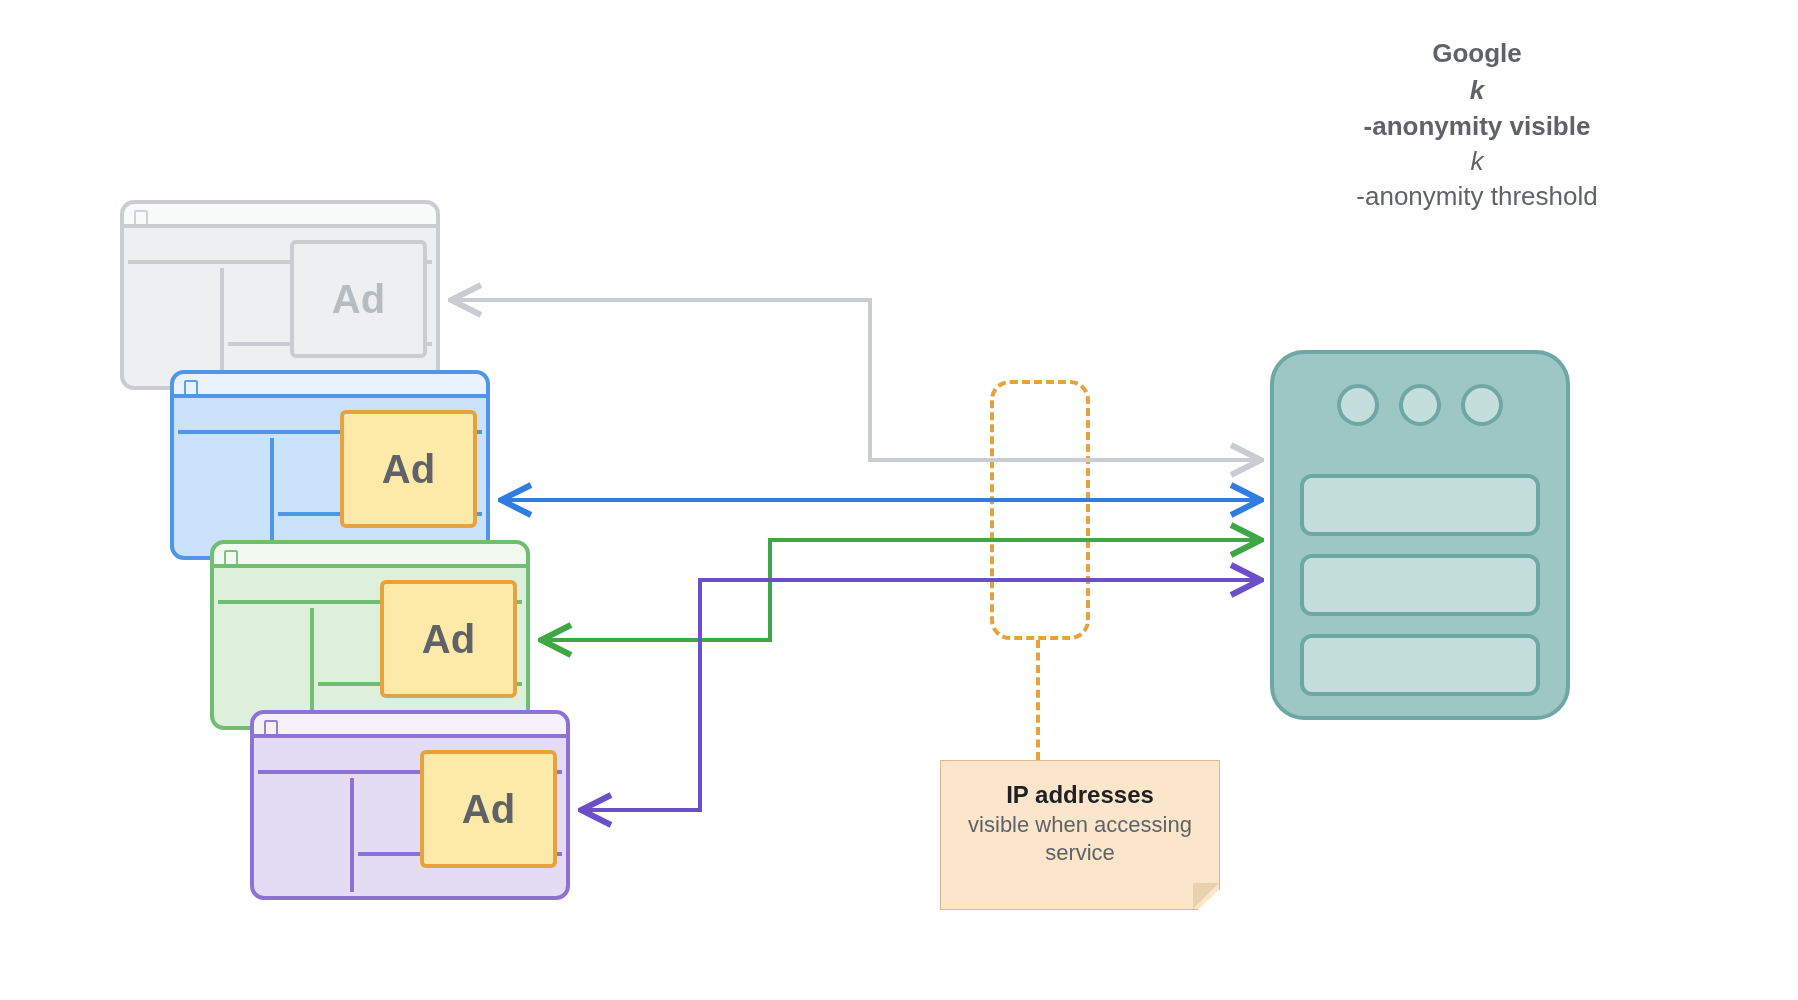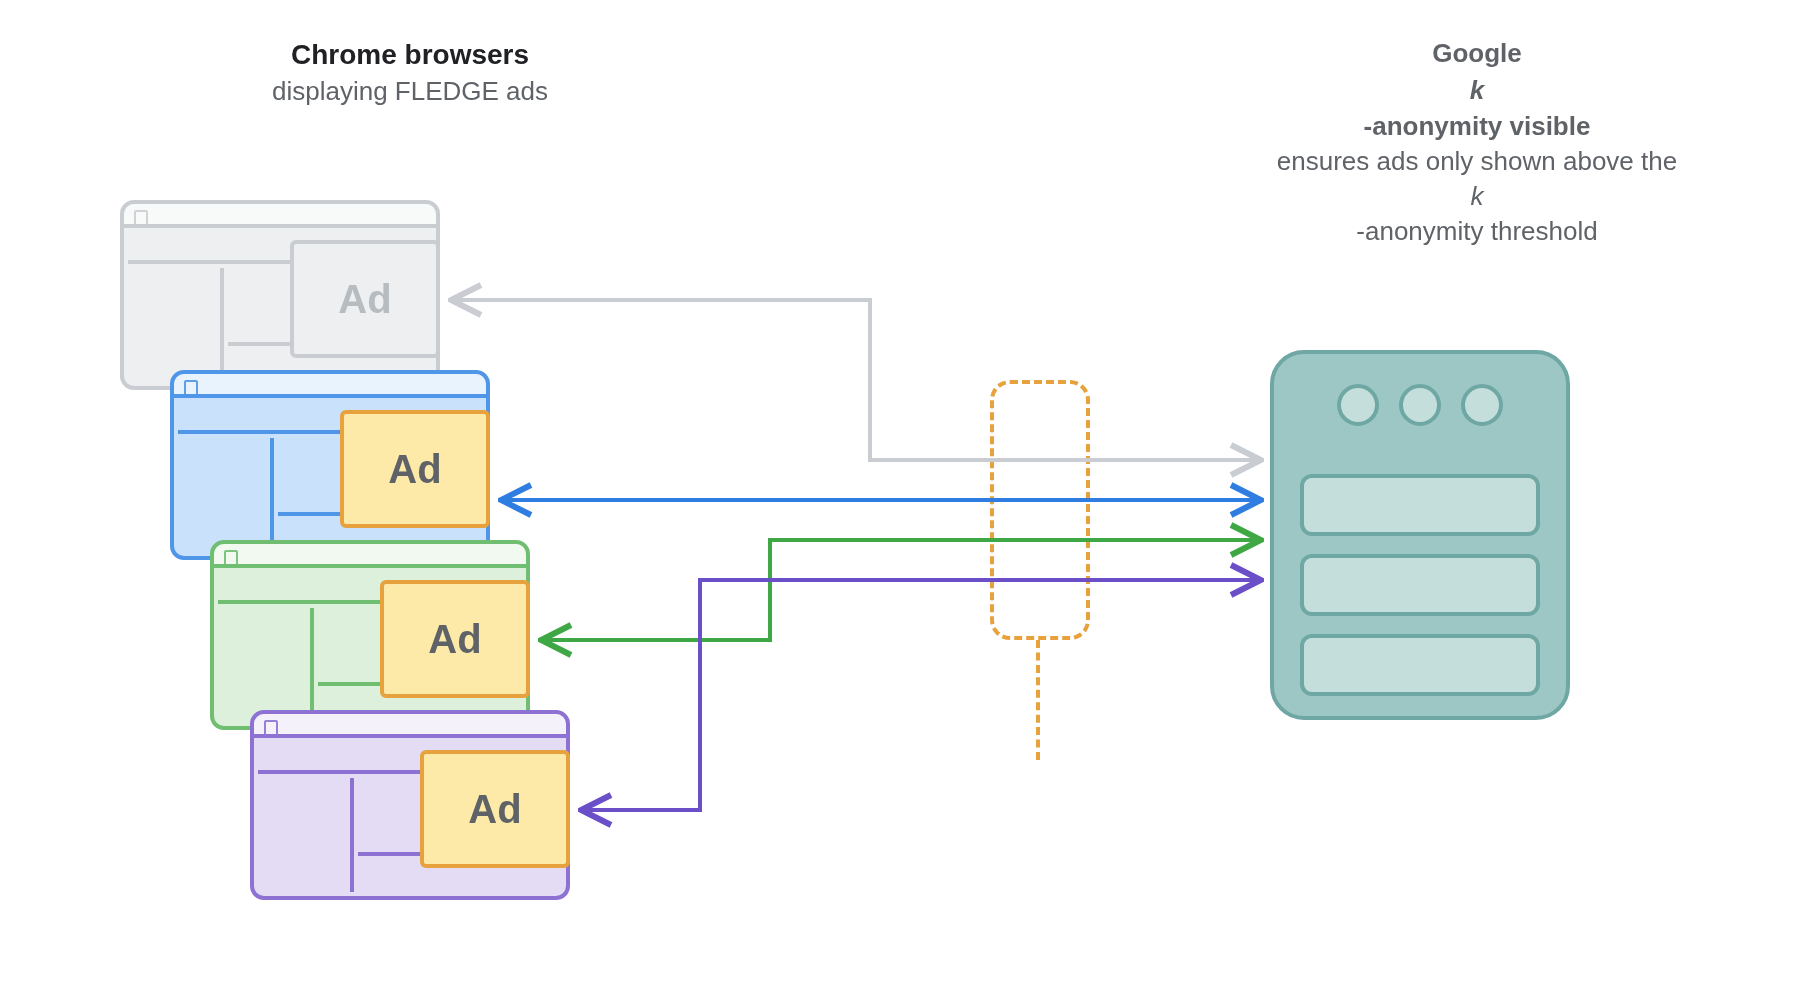--- a/index.html
+++ b/index.html
@@ -13,21 +13,21 @@
   #hdr-left{left:210px;top:36px;width:400px}
   #hdr-right{left:1242px;top:36px;width:470px}
   
   .win{position:absolute;width:320px;height:190px;border:4px solid;border-radius:14px}
   .win .tbar{height:24px;border-bottom:4px solid;border-color:inherit;background:rgba(255,255,255,.6);border-radius:10px 10px 0 0;position:relative}
   .win .tbar::before{content:"";position:absolute;left:10px;top:6px;width:10px;height:12px;border:2px solid;border-color:inherit;border-radius:2px;opacity:.9}
   .win .body{position:absolute;inset:28px 4px 4px 4px;border-radius:0 0 10px 10px}
   .win .sidebar{position:absolute;left:0;top:36px;bottom:0;width:96px;border-right:4px solid;border-color:inherit}
   .win .topbar{position:absolute;left:0;right:0;top:0;height:32px;border-bottom:4px solid;border-color:inherit}
   .win .bottom{position:absolute;left:100px;right:0;bottom:0;height:40px;border-top:4px solid;border-color:inherit}
-  .adbox{position:absolute;width:150px;height:118px;background:#FDE9A8;border:4px solid #E8A23D;border-radius:6px;display:flex;align-items:center;justify-content:center;font-weight:700;font-size:40px;color:#5f6368}
+  .adbox{position:absolute;width:137px;height:118px;background:#FDE9A8;border:4px solid #E8A23D;border-radius:6px;display:flex;align-items:center;justify-content:center;font-weight:700;font-size:40px;color:#5f6368}
   
   #win0{left:120px;top:200px;border-color:#C9CDD1;background:#EDEFF1}
   #win0 .tbar,#win0 .sidebar,#win0 .topbar,#win0 .bottom{border-color:#C9CDD1}
   #ad0{left:290px;top:240px;background:#EDEFF1;border-color:#C9CDD1;color:#b7bcc1}
   #win1{left:170px;top:370px;border-color:#4F95E8;background:#C9E1FB}
   #win1 .tbar,#win1 .sidebar,#win1 .topbar,#win1 .bottom{border-color:#4F95E8}
   #ad1{left:340px;top:410px}
   #win2{left:210px;top:540px;border-color:#6FBE72;background:#DCF0DC}
   #win2 .tbar,#win2 .sidebar,#win2 .topbar,#win2 .bottom{border-color:#6FBE72}
   #ad2{left:380px;top:580px}
@@ -47,30 +47,26 @@
   .note b{color:#202124;font-size:24px}
   .note::after{content:"";position:absolute;right:0;bottom:0;width:26px;height:26px;background:#EAD1AE;clip-path:polygon(0 100%,100% 0,0 0)}
   
   svg.arrows{position:absolute;inset:0;width:1798px;height:1000px;pointer-events:none}
 </style>
 </head>
 <body>
 
 <div class="stage">
 
-  <div id="hdr-left" class="hdr">
-    <b>Chrome browsers</b>
-    <span>displaying FLEDGE ads</span>
-  </div>
   <div id="hdr-right" class="hdr">
     <b>
       <span>Google </span><span class="it" style="display:inline">k</span><span>-anonymity visible</span>
     </b>
     <span>
-      <span>ensures ads only shown above the </span><span class="it" style="display:inline">k</span><span>-anonymity threshold</span>
+      <span class="it" style="display:inline">k</span><span>-anonymity threshold</span>
     </span>
   </div>
 
   <div id="win0" class="win">
     <div class="tbar"></div>
       <div class="body">
         <div class="topbar"></div>
         <div class="sidebar"></div>
         <div class="bottom"></div>
       </div>
@@ -109,20 +105,24 @@
 
   <div class="server">
     <div class="dots"><span></span><span></span><span></span></div>
     <div class="slot s1"></div>
       <div class="slot s2"></div>
       <div class="slot s3"></div>
   </div>
 
   <div class="ipzone"></div>
   <div class="ipstem"></div>
+  <div class="note">
+    <b>IP addresses</b><br>
+    <span>visible when accessing service</span>
+  </div>
 
   <svg class="arrows">
     <defs>
       <marker id="ahGrey" viewBox="0 0 12 12" refX="10" refY="6" markerWidth="9" markerHeight="9" orient="auto-start-reverse">
           <path d="M1 1 L11 6 L1 11" fill="none" stroke="#C9CDD1" stroke-width="2"></path>
         </marker>
       <marker id="ahBlue" viewBox="0 0 12 12" refX="10" refY="6" markerWidth="9" markerHeight="9" orient="auto-start-reverse">
           <path d="M1 1 L11 6 L1 11" fill="none" stroke="#2F7DE1" stroke-width="2"></path>
         </marker>
       <marker id="ahGreen" viewBox="0 0 12 12" refX="10" refY="6" markerWidth="9" markerHeight="9" orient="auto-start-reverse">

